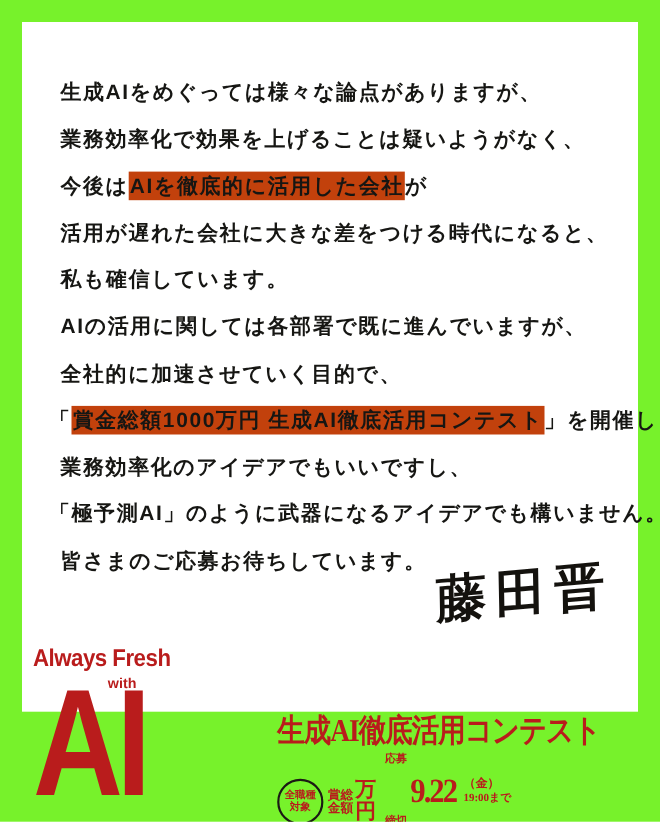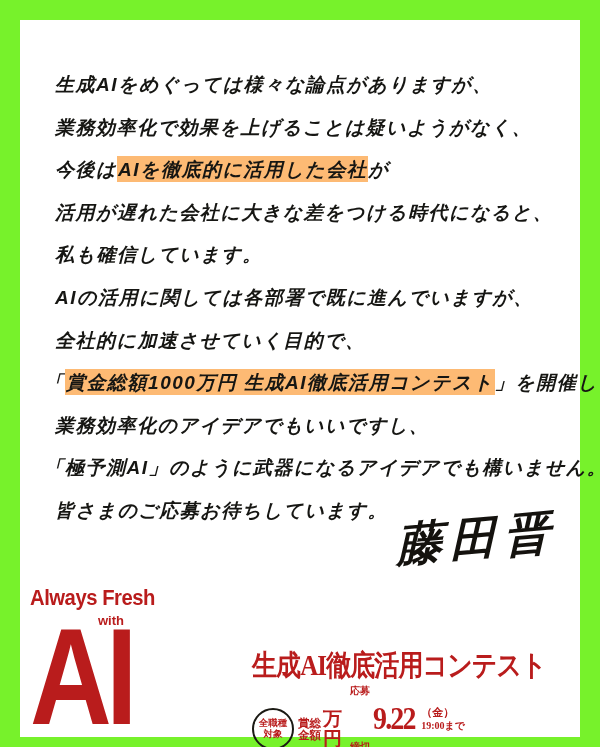--- a/index.html
+++ b/index.html
@@ -3,32 +3,31 @@
 <meta charset="utf-8">
 <style>
   html,body{margin:0;padding:0;}
   body{
     width:600px;height:747px;position:relative;overflow:hidden;
     background:#77F22B;
     font-family:"Liberation Sans","DejaVu Sans",sans-serif;
     color:#141411;
   }
   .card{
-    position:absolute;left:20px;top:20px;width:560px;height:717px;
+    position:absolute;left:20px;top:20px;width:560px;height:627px;
     background:#ffffff;
-    font-style:italic;
   }
   .letter{position:absolute;left:35px;top:44px;}
   .letter p{
     margin:0;line-height:42.6px;font-size:19px;font-weight:bold;
     letter-spacing:1.5px;color:#161613;white-space:nowrap;
   }
   .letter p.indent{text-indent:-0.55em;}
   .letter mark{
-    background:#fdba74;color:#161613;padding:3px 1px 2px 1px;
+    background:#c2410c;color:#161613;padding:3px 1px 2px 1px;
   }
   .signature{
     position:absolute;right:22px;top:488px;
     font-family:"DejaVu Serif","Liberation Serif",serif;
     font-size:46px;font-weight:bold;letter-spacing:8px;color:#14120e;
     transform:rotate(-5deg) skewX(-4deg);transform-origin:center;
     white-space:nowrap;
   }
   
   .logo{position:absolute;left:30px;top:587px;width:140px;color:#b91c1c;}

